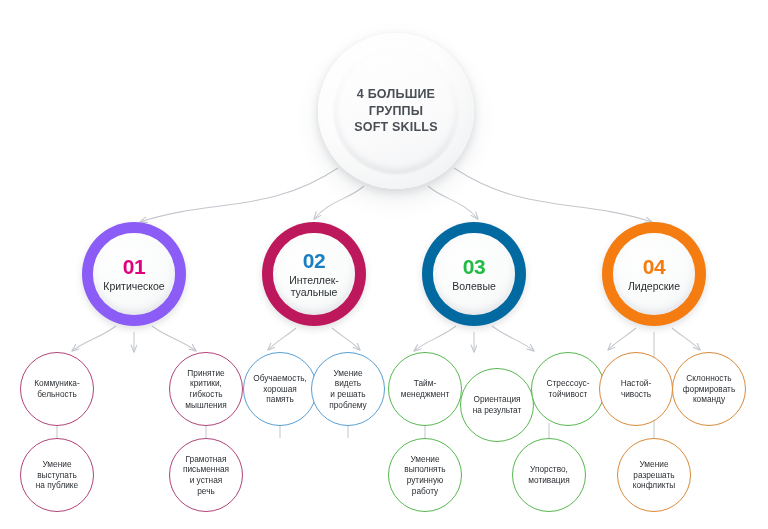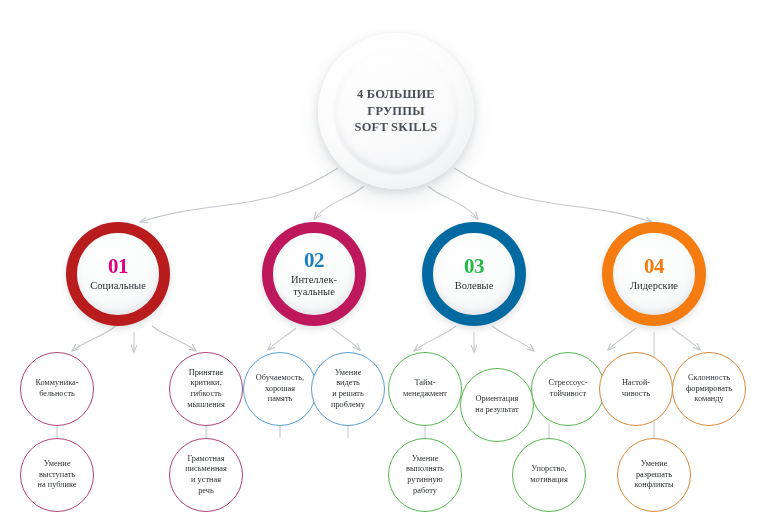--- a/index.html
+++ b/index.html
@@ -13,21 +13,20 @@
     font-family: "Liberation Sans", sans-serif;
     overflow: hidden;
     position: relative;
   }
 
   #stage {
     position: absolute;
     left: 0; top: 0;
     width: 768px;
     height: 529px;
-    font-family: Liberation Serif, serif;
   }
 
   
   #connectors {
     position: absolute;
     left: 0; top: 0;
     width: 768px;
     height: 529px;
     z-index: 1;
   }
@@ -182,24 +181,24 @@
   </svg>
 
   <div class="hub">
     <div class="hub-inner">
       <div class="hub-text">4 БОЛЬШИЕ
 ГРУППЫ
 SOFT SKILLS</div>
     </div>
   </div>
 
-  <div class="cat" style="left:66px; top:222px; background:#b91c1c;">
+  <div class="cat" style="left:82px; top:222px; background:#8b5cf6;">
     <div class="cat-inner">
       <div class="cat-num" style="color:#e0007f;">01</div>
-      <div class="cat-label">Социальные</div>
+      <div class="cat-label">Критическое</div>
     </div>
   </div>
 
   <div class="cat" style="left:262px; top:222px; background:#be185d;">
     <div class="cat-inner">
       <div class="cat-num" style="color:#1a7fc1;">02</div>
       <div class="cat-label">Интеллек-
 туальные</div>
     </div>
   </div>

